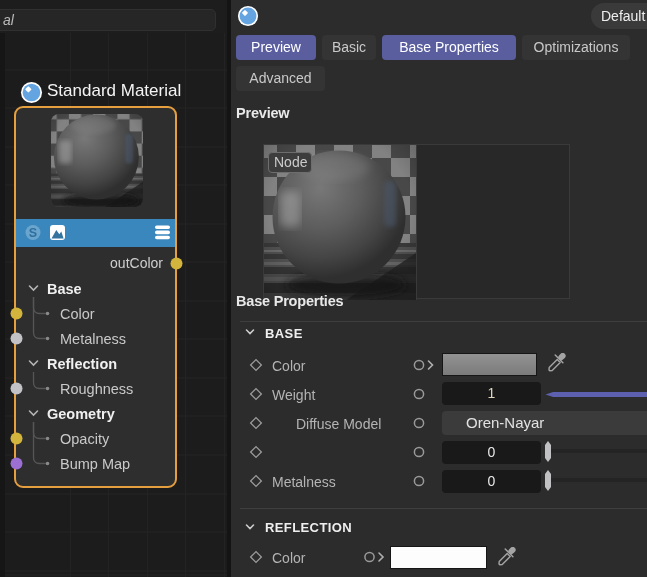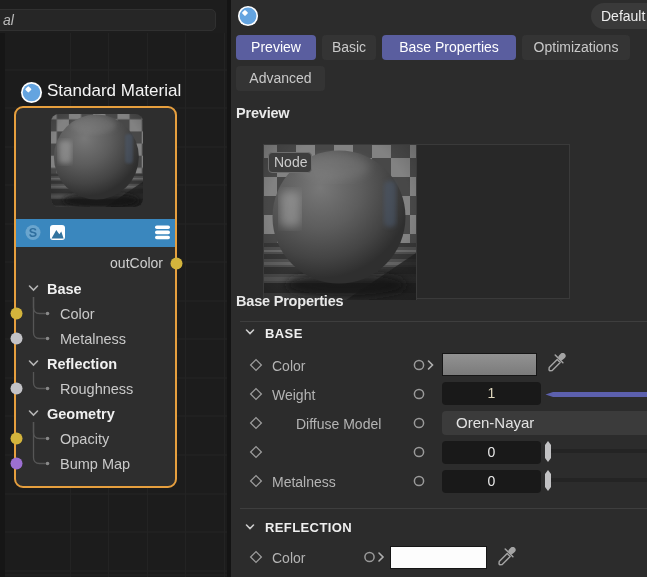--- a/index.html
+++ b/index.html
@@ -45,21 +45,21 @@
   #previmg { position:absolute; left:0px; top:0px; width:152px; height:155px; }
   #nodebadge { position:absolute; left:4px; top:7px; background:#3d3d3d; border:1px solid #6e6e6e;
      border-radius:4px; color:#cccccc; font-size:14px; padding:1px 4px 2px 5px; }
   #secBaseProps { position:absolute; left:5px; top:293px; font-size:14.5px; color:#e9e9e9; font-weight:bold; letter-spacing:-0.2px; }
   .hline { position:absolute; height:1px; background:#3e3e3e; }
   .grpheader { position:absolute; left:34px; font-size:13px; font-weight:bold; color:#efefef; letter-spacing:.4px; }
   .rowlabel { position:absolute; left:41px; font-size:14px; color:#b4b4b4; }
   .field { position:absolute; width:99px; height:23px; background:#191919; border-radius:4px;
      color:#e9e9e9; font-size:14px; text-align:center; line-height:23px; }
   .dropdown { position:absolute; left:211px; width:205px; height:24px; background:#3b3b3b;
-     border-radius:4px 0 0 4px; color:#e2e2e2; font-size:15px; line-height:23px; padding-left:14px; }
+     border-radius:4px 0 0 4px; color:#e2e2e2; font-size:15px; line-height:23px; padding-left:24px; }
   .swatch { position:absolute; height:23px; border:1px solid #161616; }
 </style>
 </head>
 <body>
 <div id="stage">
 
   <svg width="0" height="0" style="position:absolute">
     <defs>
       <pattern id="chk" width="38" height="38" patternUnits="userSpaceOnUse" patternTransform="translate(-6,-6)">
         <rect width="38" height="38" fill="#484848"></rect>

